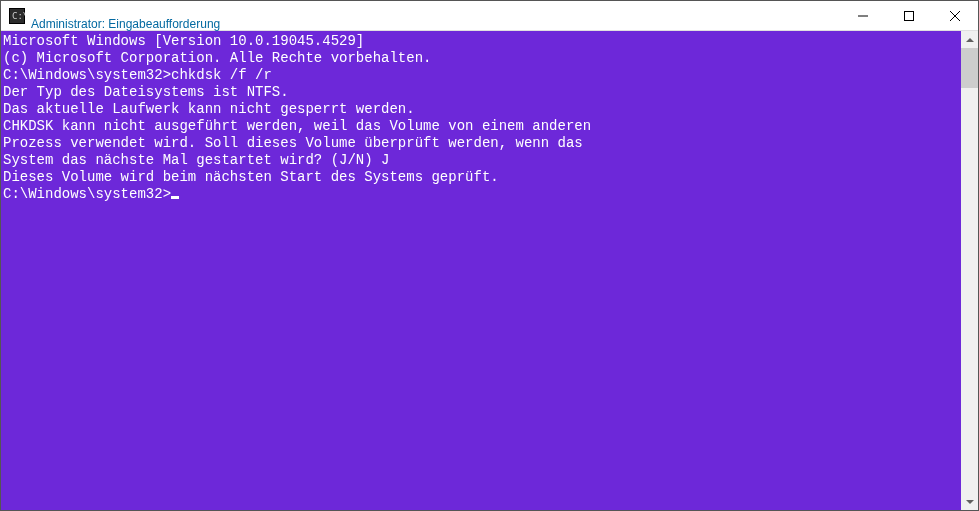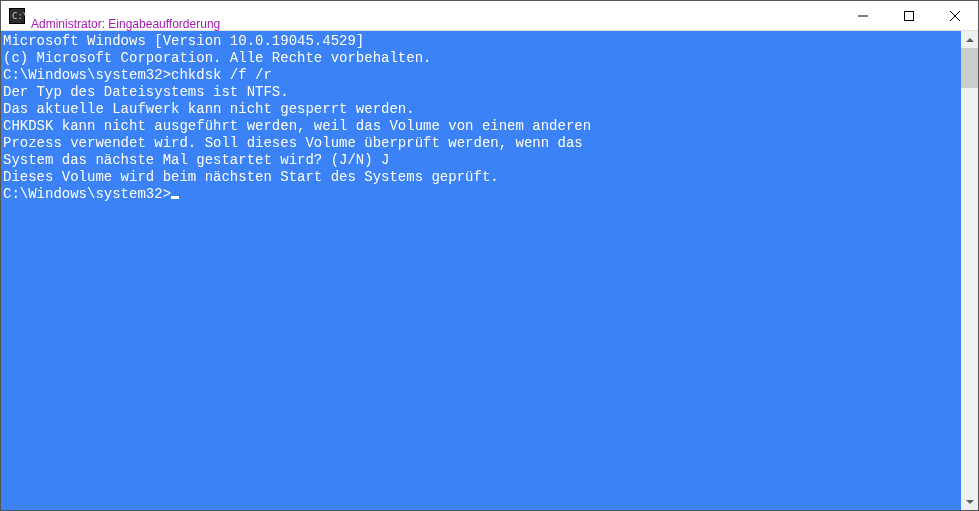--- a/index.html
+++ b/index.html
@@ -28,21 +28,21 @@
     border-bottom: 1px solid #e0e0e0;
   }
   .app-icon {
     width: 16px;
     height: 16px;
     margin-right: 6px;
     flex-shrink: 0;
   }
   .title-text {
     font-size: 12px;
-    color: #a21caf;
+    color: #0369a1;
     flex: 1;
     white-space: nowrap;
     overflow: hidden;
     margin-top: 17px;
   }
   .win-controls {
     display: flex;
     height: 100%;
   }
   .win-btn {
@@ -57,21 +57,21 @@
     color: #000;
   }
   .terminal-wrap {
     flex: 1;
     display: flex;
     background: #000;
     position: relative;
   }
   .terminal {
     flex: 1;
-    background: #3b82f6;
+    background: #6d28d9;
     color: #ffffff;
     font-family: "Consolas", "Courier New", monospace;
     font-size: 14px;
     line-height: 17px;
     padding: 2px 0 0 2px;
     white-space: pre;
     overflow: hidden;
   }
   .scrollbar {
     width: 17px;

